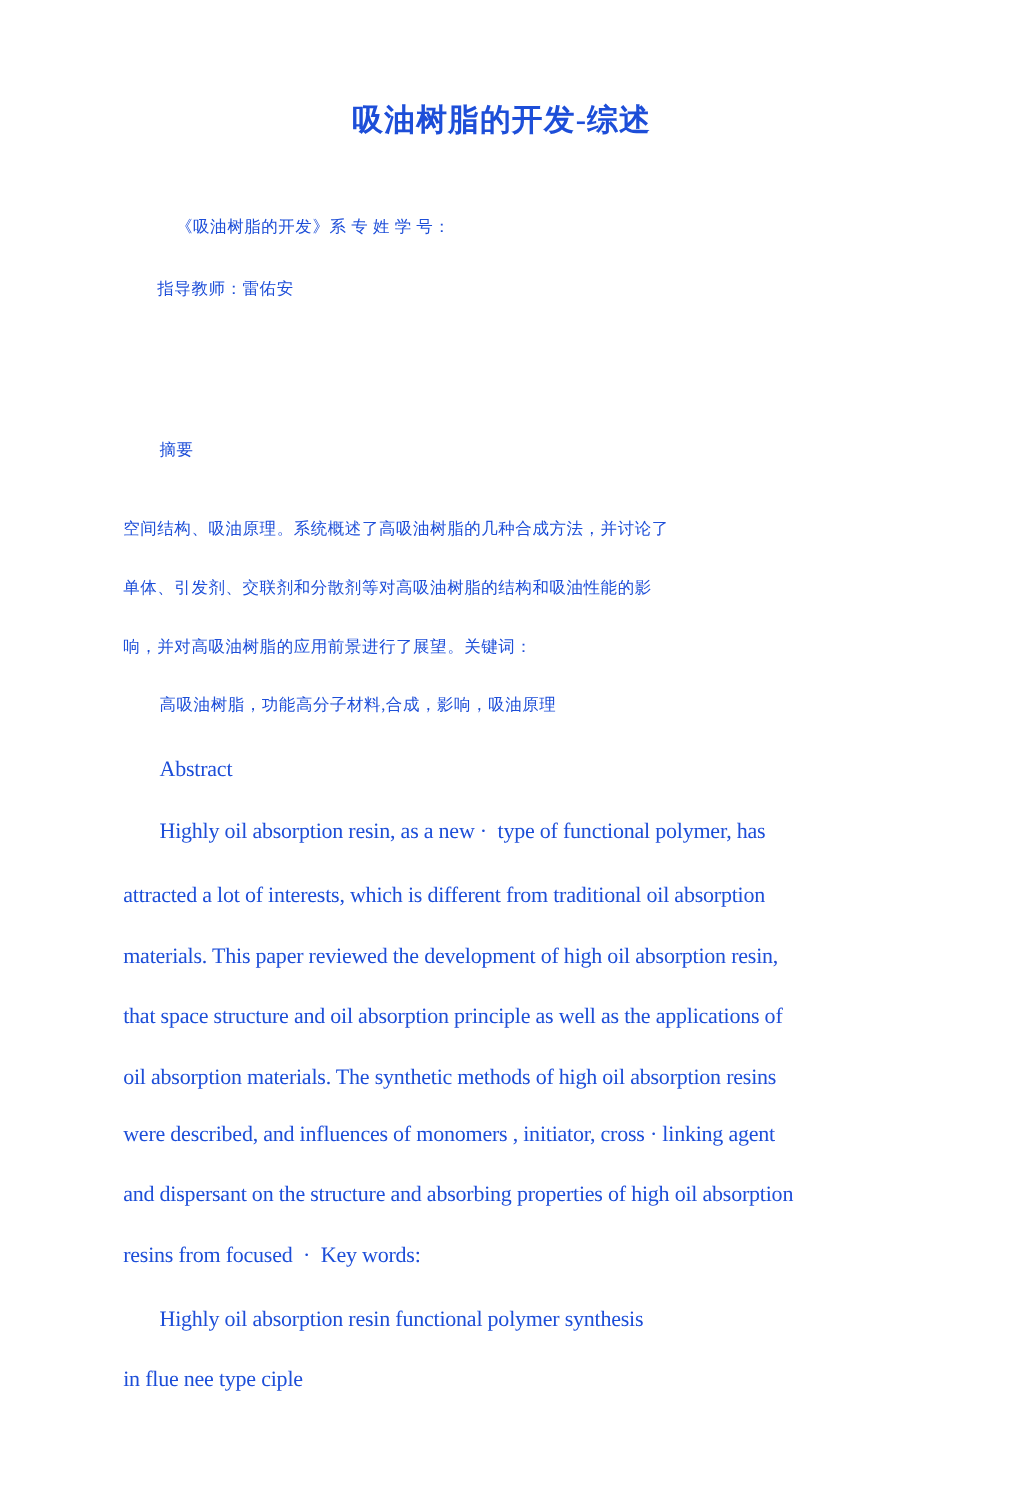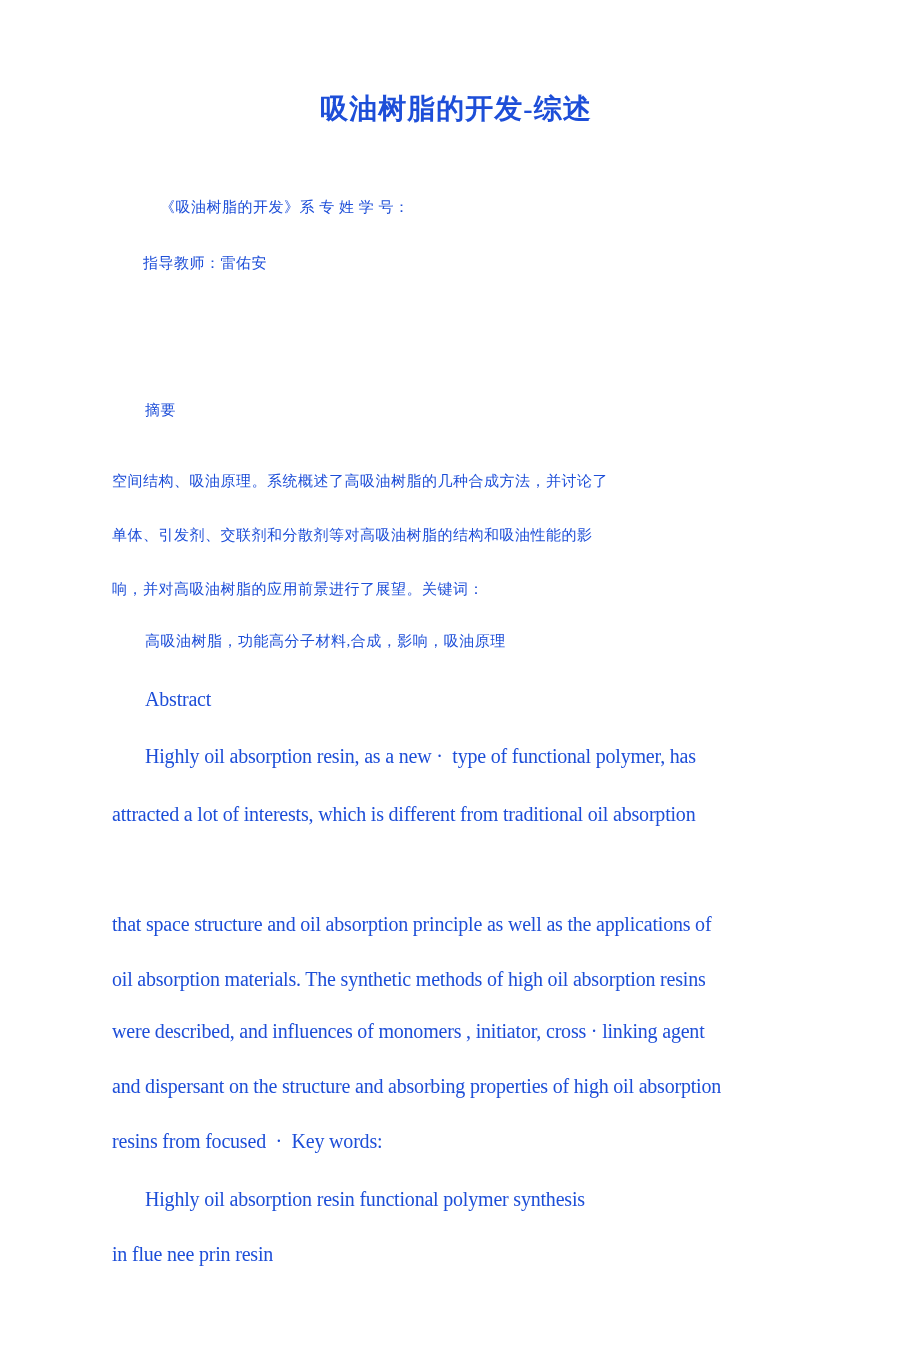--- a/index.html
+++ b/index.html
@@ -66,28 +66,29 @@
   <div class="line zh flush" style="top:581px;">响，并对高吸油树脂的应用前景进行了展望。关键词：</div>
 
   <div class="line zh ind" style="top:633px;">高吸油树脂，功能高分子材料,合成，影响，吸油原理</div>
 
   <div class="line en ind" style="top:688px;">Abstract</div>
 
   <div class="line en ind" style="top:745px;">Highly oil absorption resin, as a new ·  type of functional polymer, has</div>
 
   <div class="line en flush" style="top:803px;">attracted a lot of interests, which is different from traditional oil absorption</div>
 
+  <div class="line en flush" style="top:858px;">materials. This paper reviewed the development of high oil absorption resin,</div>
 
   <div class="line en flush" style="top:913px;">that space structure and oil absorption principle as well as the applications of</div>
 
   <div class="line en flush" style="top:968px;">oil absorption materials. The synthetic methods of high oil absorption resins</div>
 
   <div class="line en flush" style="top:1020px;">were described, and influences of monomers , initiator, cross · linking agent</div>
 
   <div class="line en flush" style="top:1075px;">and dispersant on the structure and absorbing properties of high oil absorption</div>
 
   <div class="line en flush" style="top:1130px;">resins from focused  ·  Key words:</div>
 
   <div class="line en ind" style="top:1188px;">Highly oil absorption resin functional polymer synthesis</div>
 
-  <div class="line en flush" style="top:1243px;">in flue nee prin resin</div>
+  <div class="line en flush" style="top:1243px;">in flue nee type ciple</div>
 
 </div>
 
 </body></html>

